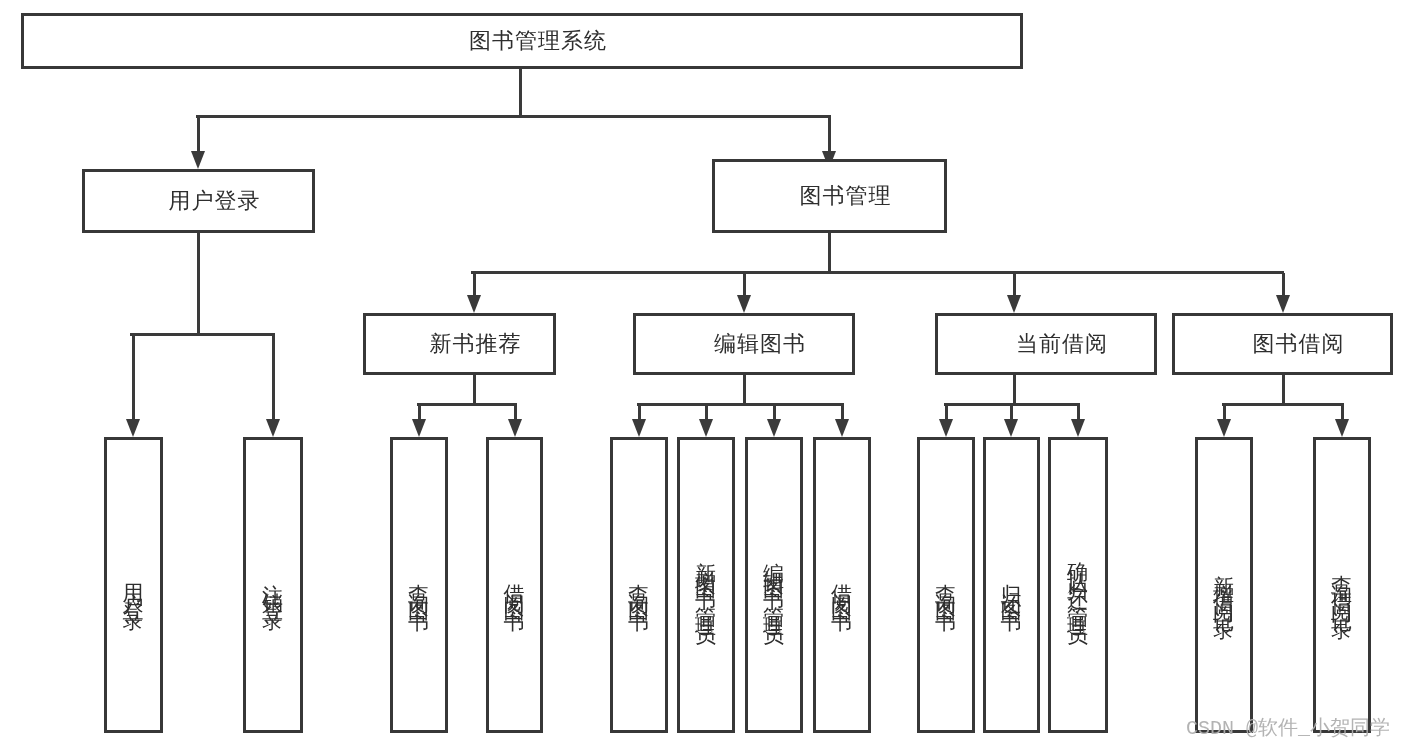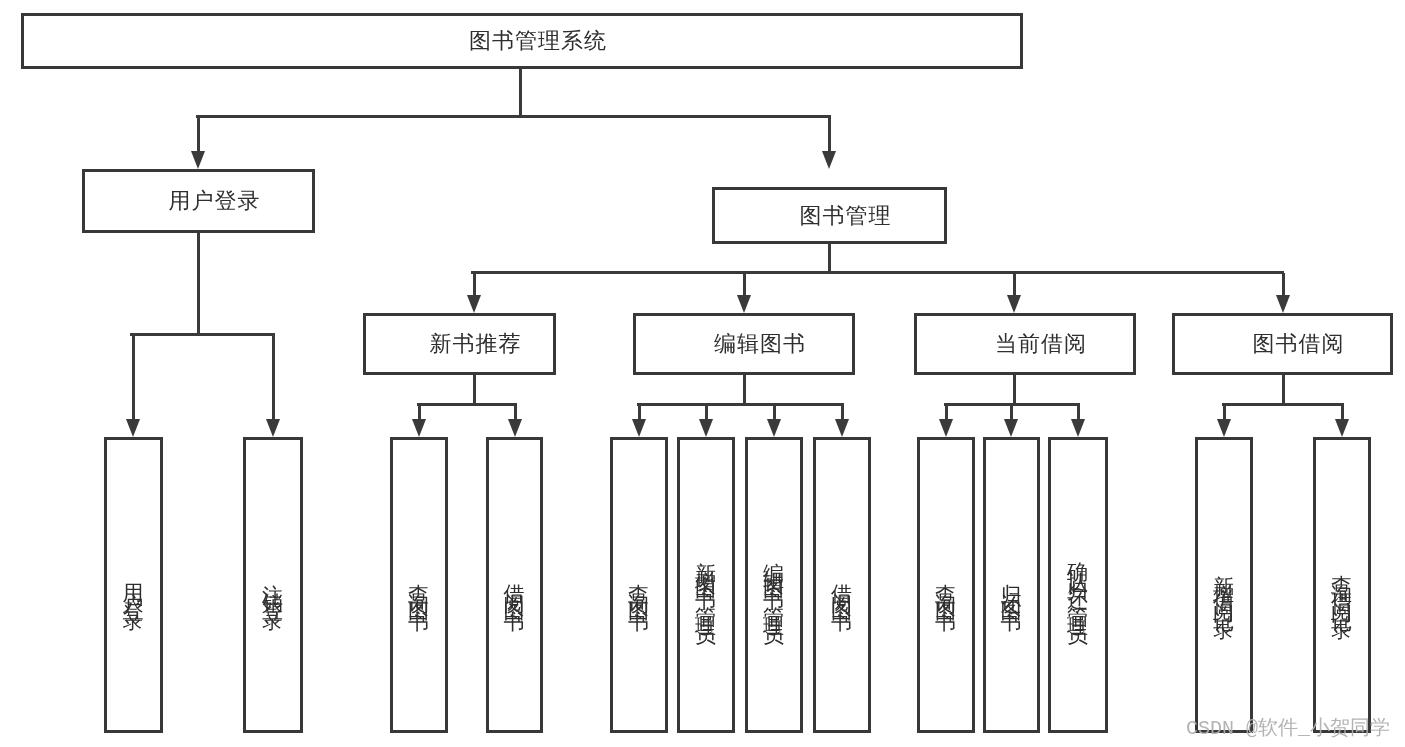--- a/index.html
+++ b/index.html
@@ -130,31 +130,31 @@
   <div class="vline" style="left:1340.5px;top:405px;height:18px"></div>
   <div class="arrow" style="left:1335px;top:419px"></div>
 
   <div class="box" style="left:21px;top:13px;width:1002px;height:56px">
     <span class="hlabel">图书管理系统</span>
   </div>
 
   <div class="box" style="left:82px;top:169px;width:233px;height:64px">
     <span class="hlabel">用户登录</span>
   </div>
-  <div class="box" style="left:712px;top:187px;width:235px;height:57px">
+  <div class="box" style="left:712px;top:159px;width:235px;height:74px">
     <span class="hlabel">图书管理</span>
   </div>
 
   <div class="box" style="left:363px;top:313px;width:193px;height:62px">
     <span class="hlabel">新书推荐</span>
   </div>
   <div class="box" style="left:633px;top:313px;width:222px;height:62px">
     <span class="hlabel">编辑图书</span>
   </div>
-  <div class="box" style="left:914px;top:313px;width:222px;height:62px">
+  <div class="box" style="left:935px;top:313px;width:222px;height:62px">
     <span class="hlabel">当前借阅</span>
   </div>
   <div class="box" style="left:1172px;top:313px;width:221px;height:62px">
     <span class="hlabel">图书借阅</span>
   </div>
 
   <div class="vbox" style="left:104px;width:59px">
     <span class="vlabel">用户登录</span>
   </div>
   <div class="vbox" style="left:243px;width:60px">

